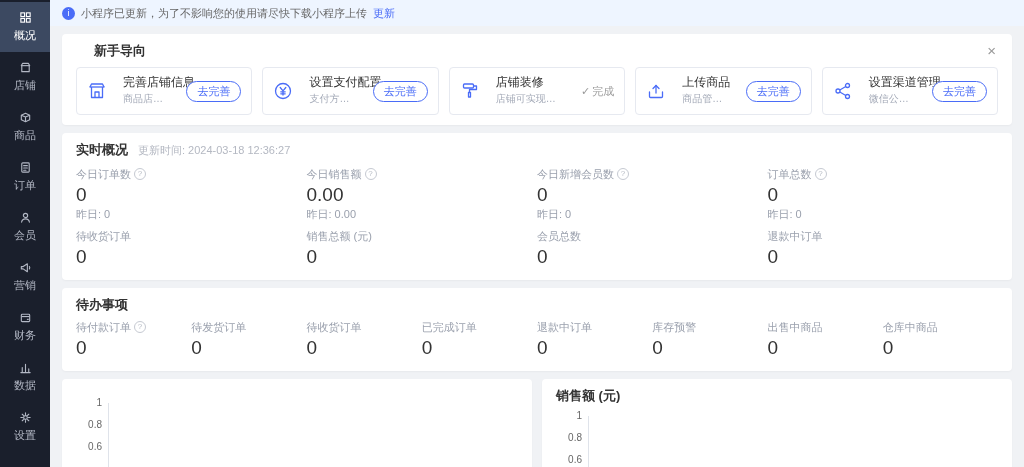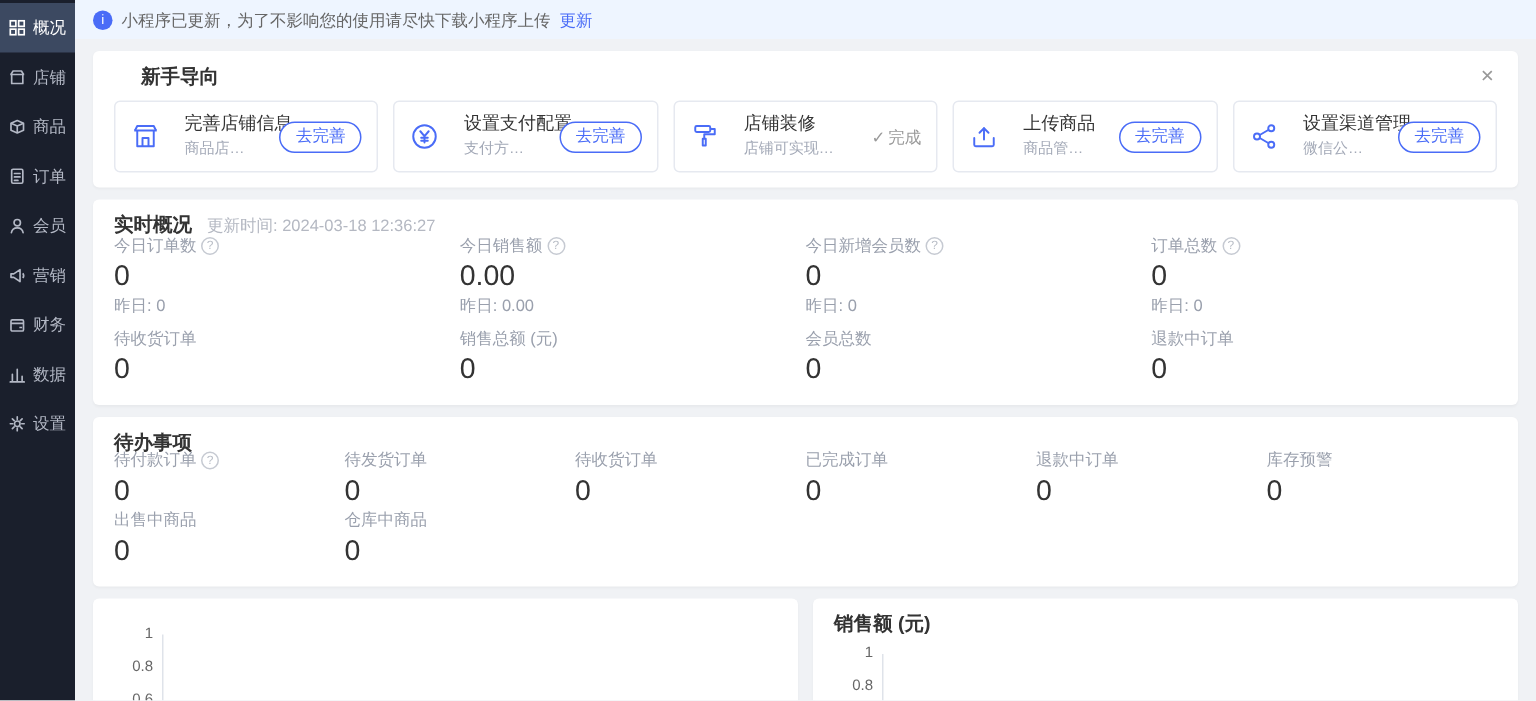--- a/index.html
+++ b/index.html
@@ -12,21 +12,21 @@
   .app { display: flex; width: 100%; height: 100%; }
 
   
   .sidebar {
     width: 50px; background: #1a1f2c; height: 100%;
     display: flex; flex-direction: column; padding-top: 2px; flex: none;
   }
   .side-item {
     display: flex; align-items: center; gap: 4px;
     padding: 9px 5px; color: #b3b8c5; font-size: 11px;
-    cursor: pointer; white-space: nowrap;
+    cursor: pointer; white-space: nowrap; flex-direction: column;
   }
   .side-item.active { background: #3c4961; color: #ffffff; }
   .side-ico { width: 13px; height: 13px; flex: none; }
   .side-ico svg { display: block; width: 13px; height: 13px; }
 
   
   .main { flex: 1; display: flex; flex-direction: column; min-width: 0; }
 
   .notice {
     height: 26px; background: #eef5ff; display: flex; align-items: center;
@@ -71,34 +71,34 @@
     margin-left: auto; flex: none; background: #fff; border: 1px solid #4a6cf7;
     color: #4a6cf7; border-radius: 999px; font-size: 11px; line-height: 1;
     padding: 4px 10px; cursor: pointer; white-space: nowrap; text-align: center;
   }
   .done {
     margin-left: auto; flex: none; color: #999; font-size: 11px;
     display: inline-flex; align-items: center; gap: 2px; white-space: nowrap;
   }
 
   
-  .m-grid { display: grid; grid-template-columns: repeat(4, 1fr); }
+  .m-grid { display: grid; grid-template-columns: repeat(4, 1fr); margin-top: 10px; }
   .m-label { font-size: 11px; color: #9aa0ad; display: flex; align-items: center; line-height: 12px; }
   .info {
     display: inline-flex; width: 12px; height: 12px; border: 1px solid #c6cad2;
     border-radius: 50%; color: #b8bdc6; font-size: 8px; align-items: center;
     justify-content: center; margin-left: 3px; flex: none;
   }
   .m-value { font-size: 19px; color: #333; margin: 4px 0 2px; line-height: 22px; }
   .m-sub { font-size: 11px; color: #9aa0ad; line-height: 12px; }
   .updated { font-size: 11px; color: #b4b8c2; }
   .totals { margin-top: 10px; }
 
   
-  .t-grid { display: grid; grid-template-columns: repeat(6, 1fr); margin-top: 0; }
+  .t-grid { display: grid; grid-template-columns: repeat(8, 1fr); margin-top: 10px; }
 
   
   .charts-row { display: flex; gap: 10px; }
   .chart-card { flex: 1; height: 240px; margin-bottom: 0; }
   .plot {
     position: relative; margin: 14px 10px 0 32px; height: 170px;
     border-left: 1px solid #dfe3ea;
   }
   .ytick {
     position: absolute; right: calc(100% + 7px); transform: translateY(-50%);

